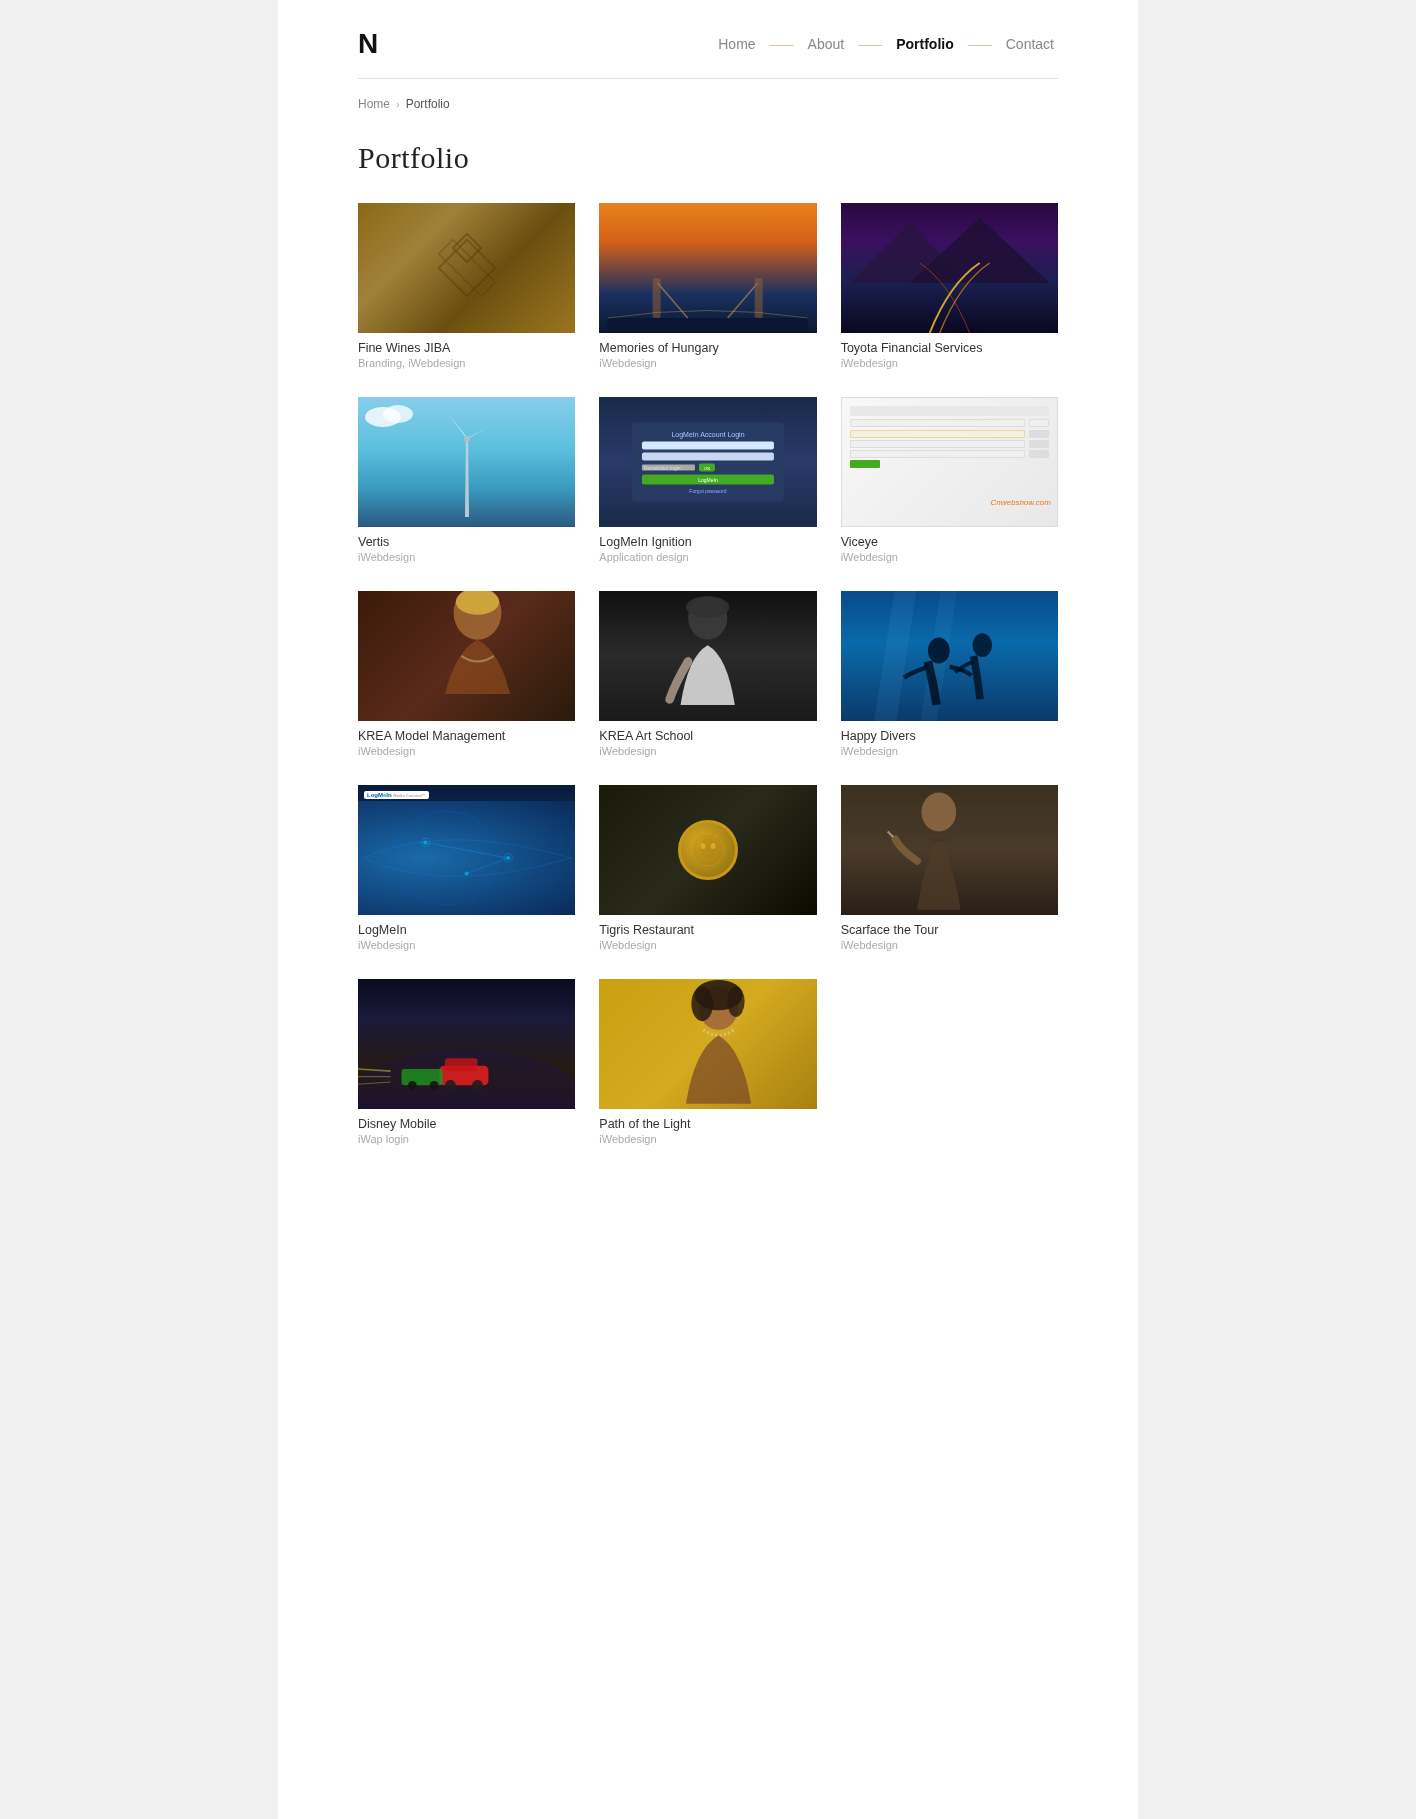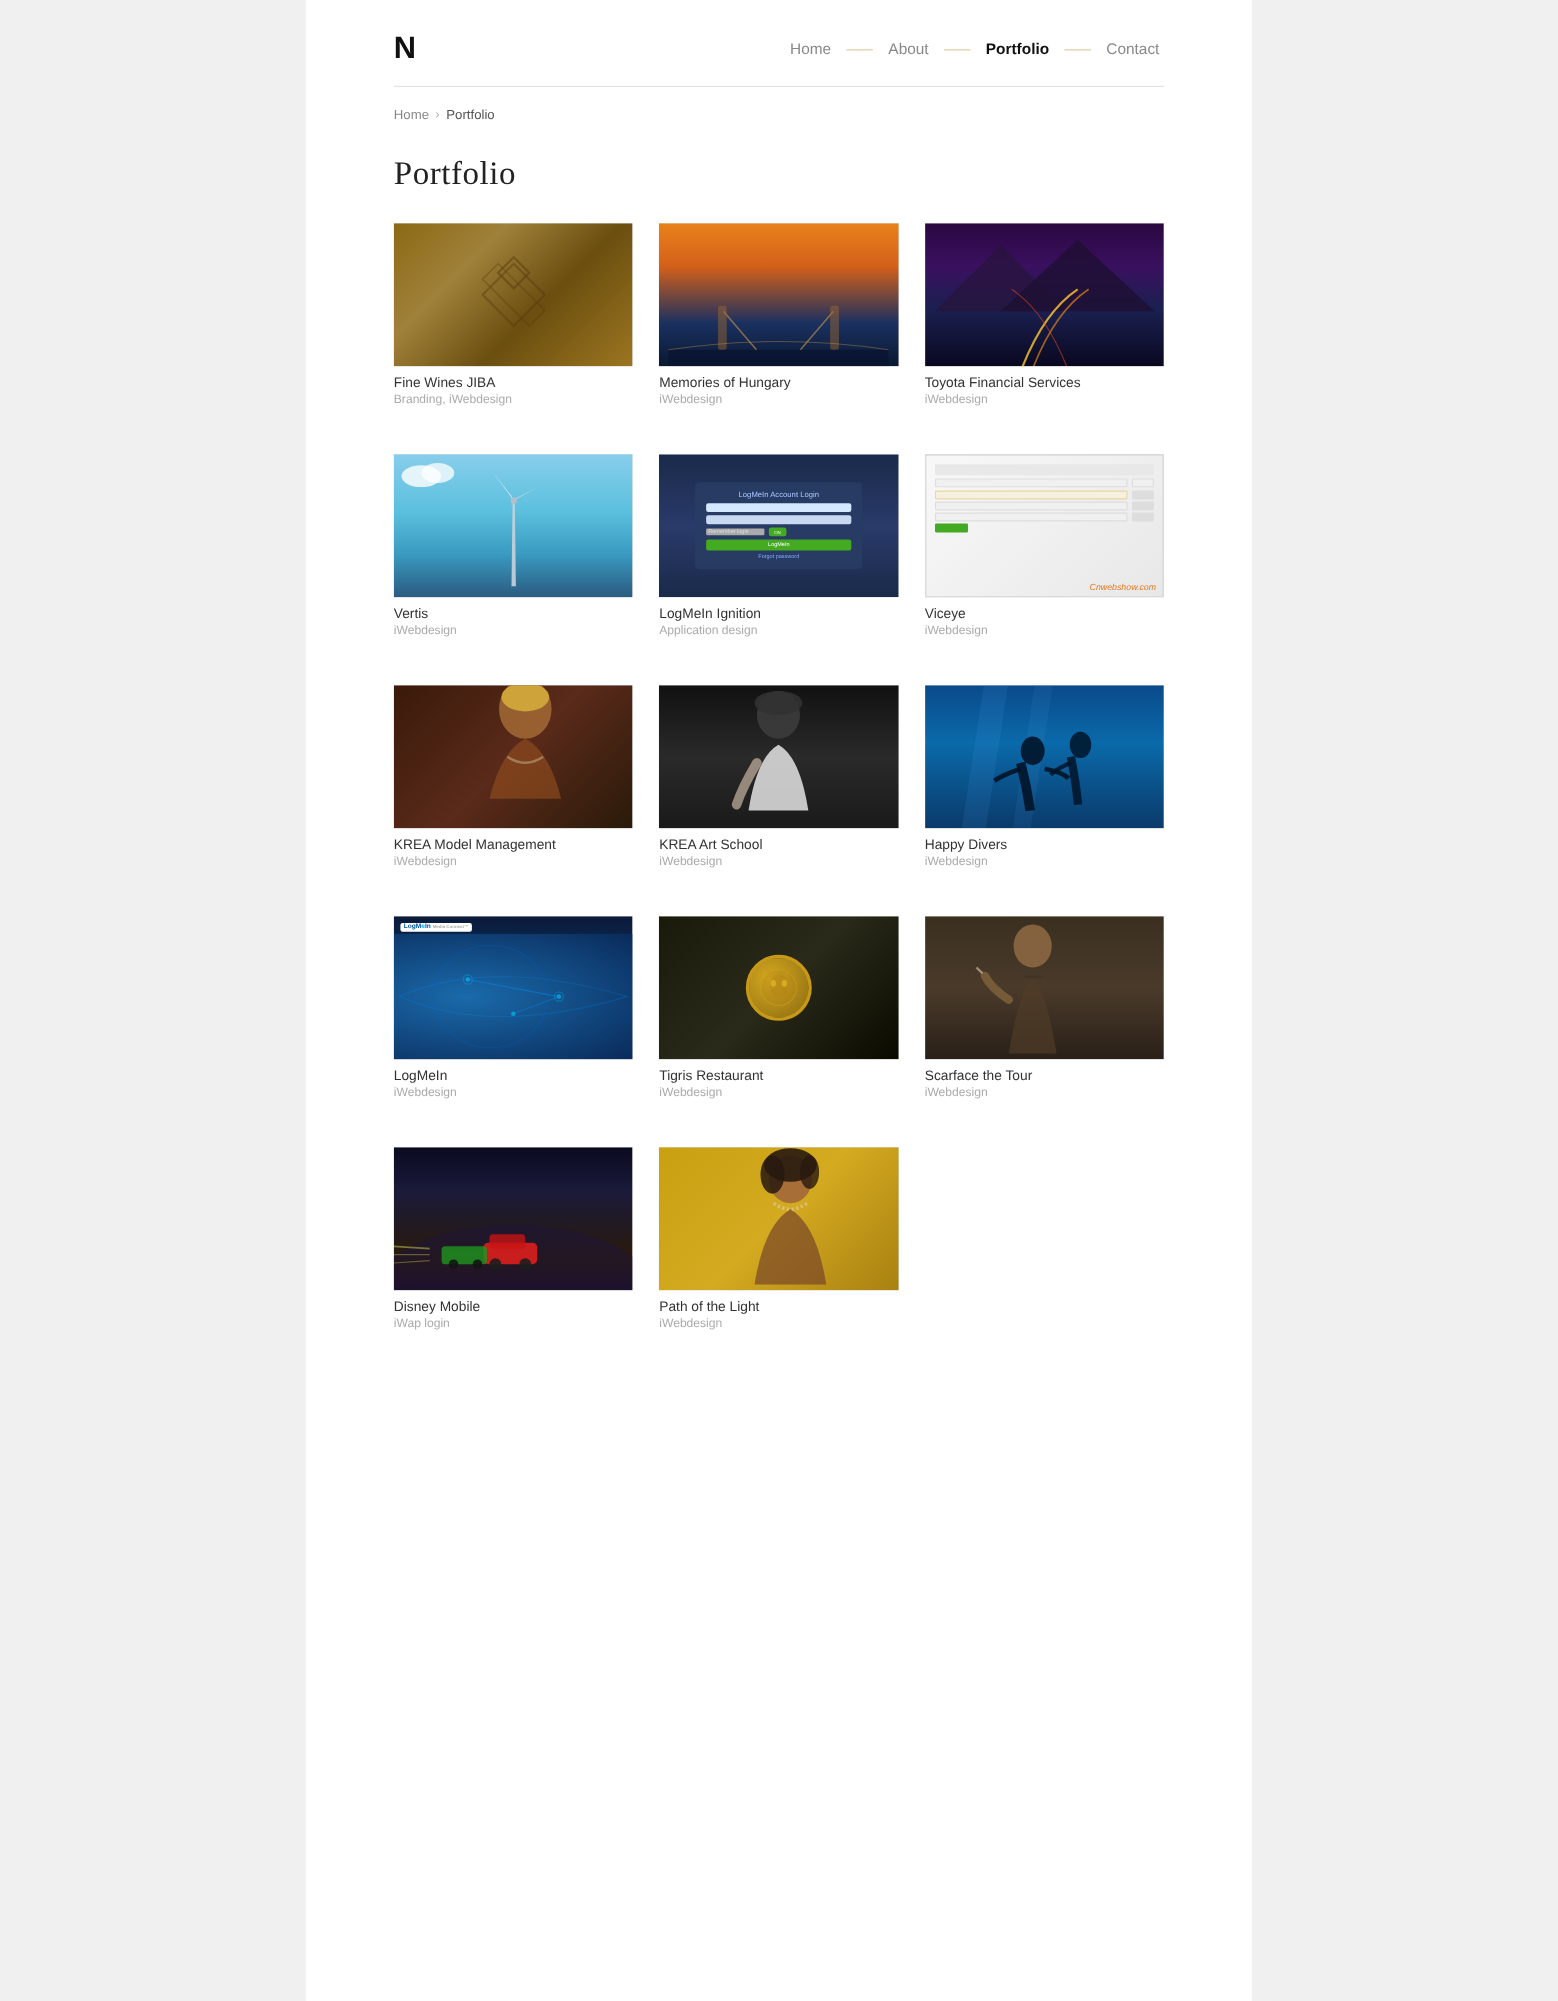--- a/index.html
+++ b/index.html
@@ -71,21 +71,21 @@
       font-weight: 400;
       color: #222;
       margin: 20px 0 28px 0;
       font-family: Georgia, serif;
       letter-spacing: 0.5px;
     }
     
     .portfolio-grid {
       display: grid;
       grid-template-columns: repeat(3, 1fr);
-      gap: 44px 24px;
+      gap: 28px 24px;
     }
     .portfolio-item {
       cursor: pointer;
     }
     .portfolio-thumb {
       width: 100%;
       height: 130px;
       overflow: hidden;
       margin-bottom: 8px;
       background: #ccc;
@@ -154,21 +154,21 @@
       width: 70%;
     }
     .logmein-form-title { color: #aac8ff; font-size: 7px; font-family: Arial; text-align: center; margin-bottom: 4px; }
     .logmein-form-input { background: #fff; border-radius: 2px; height: 8px; margin-bottom: 3px; }
     .logmein-form-btn { background: #44aa22; border-radius: 2px; height: 10px; margin-top: 3px; display: flex; align-items: center; justify-content: center; }
     .logmein-form-btn-text { color: #fff; font-size: 5px; font-family: Arial; }
     .logmein-logo { position: absolute; top: 6px; left: 6px; background: #fff; border-radius: 2px; padding: 1px 3px; font-size: 6px; font-family: Arial; font-weight: bold; color: #0055aa; }
     .logmein-globe { position: absolute; bottom: 0; left: 0; right: 0; top: 16px; background: radial-gradient(ellipse at 30% 50%, #1A6AAA, #0A2A5A); }
     .signity-box { position: absolute; top: 50%; left: 50%; transform: translate(-50%,-50%); }
     .tigris-coin { position: absolute; top: 50%; left: 50%; transform: translate(-50%,-50%); width: 60px; height: 60px; border-radius: 50%; background: radial-gradient(circle at 35% 35%, #D4A820, #8B6A10); border: 3px solid #C89818; display: flex; align-items: center; justify-content: center; }
-    .cnwebshow { position: absolute; bottom: 4px; right: 6px; font-size: 8px; font-family: Arial; color: #E87820; font-style: italic; }
+    .cnwebshow { position: absolute; bottom: 19px; right: 6px; font-size: 8px; font-family: Arial; color: #E87820; font-style: italic; }
   </style>
 </head>
 <body>
 
 <div class="page-wrapper">
 
   <header class="header">
     <div class="logo">N</div>
     <nav class="nav">
       <a class="nav-item">Home</a>

